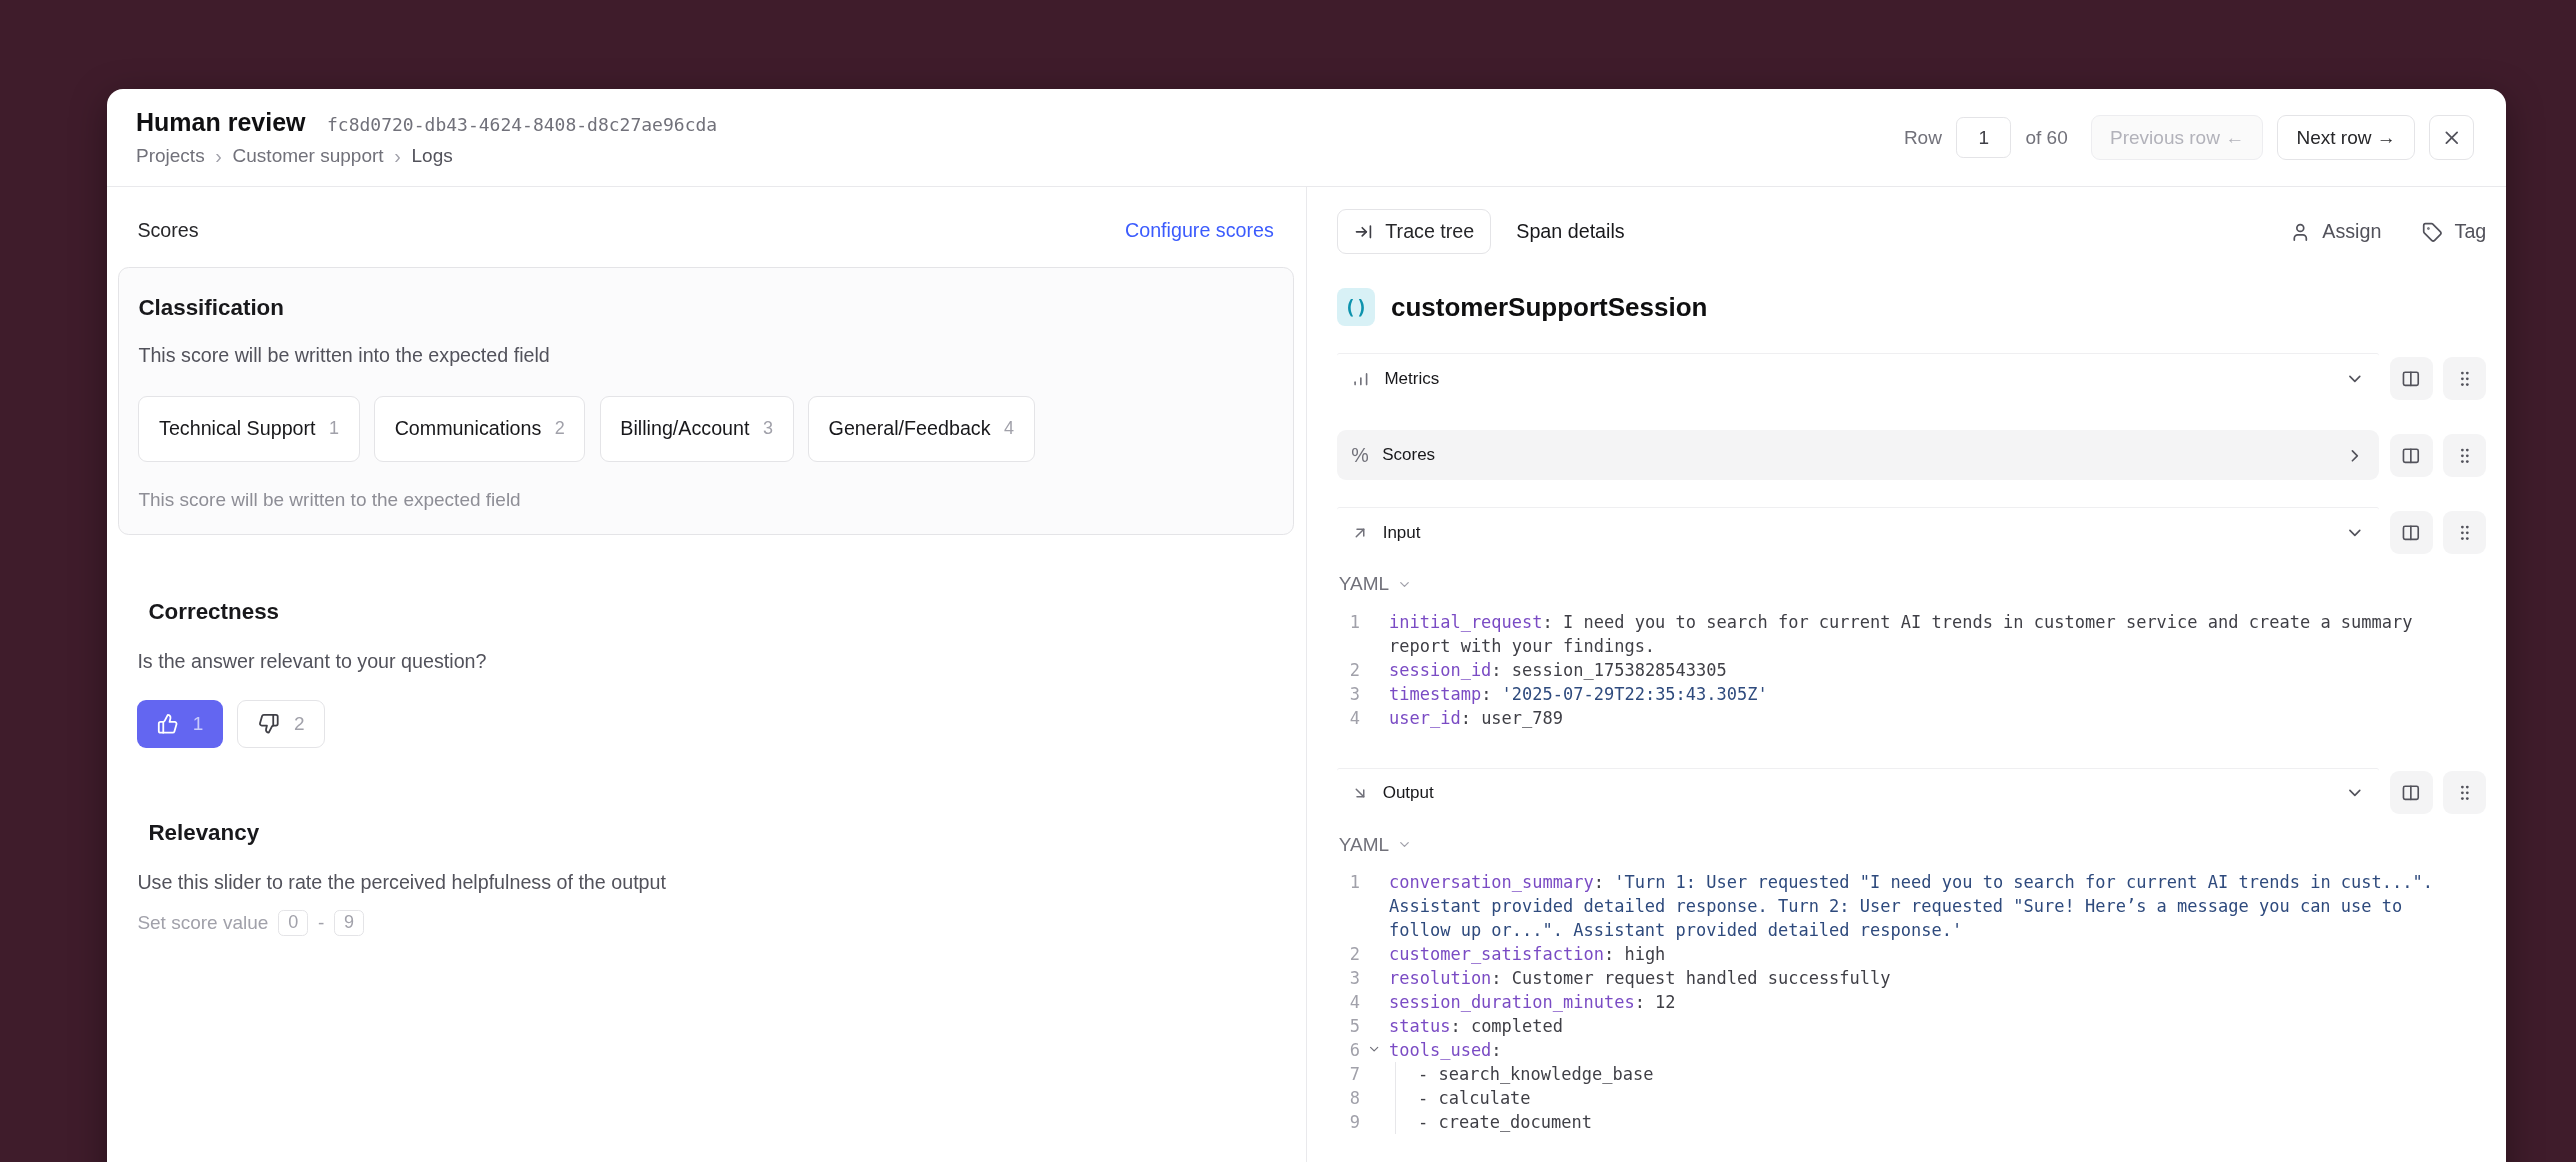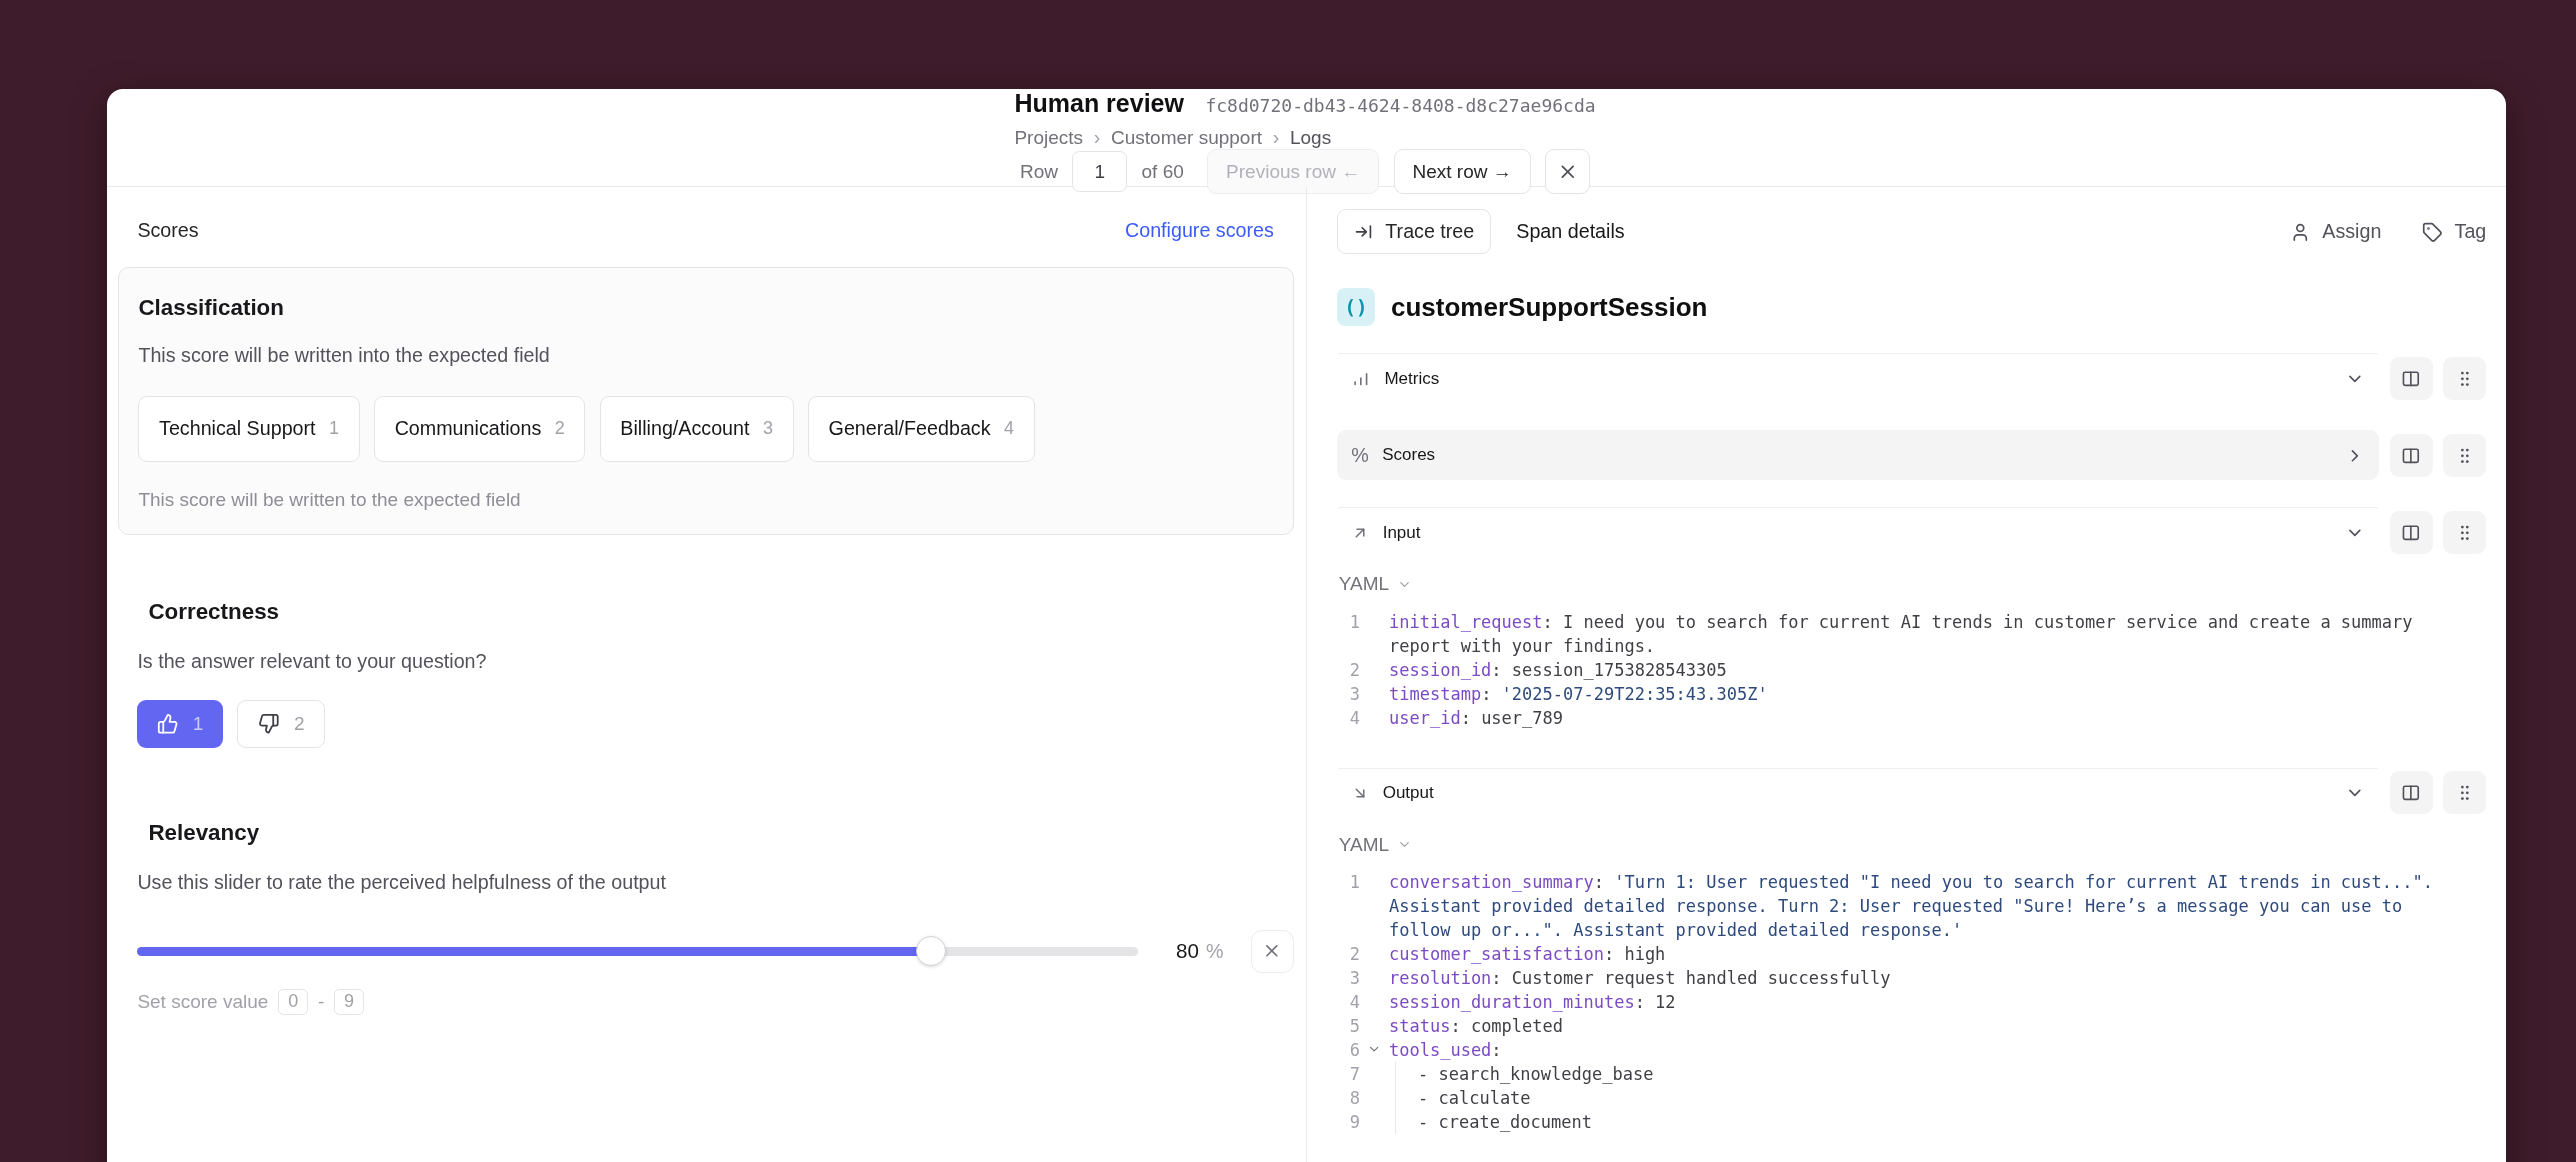--- a/index.html
+++ b/index.html
@@ -11,21 +11,21 @@
     position:relative;
   }
   .panel {
     position:absolute; left:107px; top:89px; width:2399px; height:1109px;
     background:#ffffff; border-radius:16px; overflow:hidden;
     box-shadow:0 9px 36px rgba(0,0,0,.35);
   }
   
   .panel-header {
     height:98px; display:flex; align-items:center; justify-content:space-between;
-    padding:0 32px 0 29px; border-bottom:0.9px solid #e9e9ec;flex-direction:column;
+    padding:0 32px 0 29px; border-bottom:0.9px solid #e9e9ec;
   }
   .hdr-left .title-row { display:flex; align-items:baseline; gap:21.5px; }
   .hdr-title { font-size:25px; font-weight:700; color:#101012; }
   .hdr-id { font-family:"DejaVu Sans Mono", monospace; font-size:18px; color:#71717a; }
   .breadcrumb { margin-top:8px; display:flex; align-items:center; gap:10.7px; font-size:19px; color:#71717a; }
   .crumb-sep { color:#a1a1aa; font-size:19.7px; }
   .crumb-last { color:#52525b; font-weight:500; }
   .hdr-right { display:flex; align-items:center; gap:14.3px; }
   .row-label, .row-total { font-size:19px; color:#71717a; }
   .row-input {
@@ -236,36 +236,20 @@
                 </svg>
             </span>
             <span class="cnt">2</span>
           </button>
         </div>
       </div>
 
       <div class="score-section relevancy">
         <h2>Relevancy</h2>
         <div class="sec-desc relev-desc">Use this slider to rate the perceived helpfulness of the output</div>
-        <div class="slider-row">
-          <div class="slider-track">
-            <div class="slider-fill" style="width: 79.36%;">
-              <div class="slider-thumb"></div>
-            </div>
-          </div>
-          <span class="slider-value"><span>80</span><span class="slider-unit">%</span></span>
-          <button class="clear-btn">
-            <span style="display:flex">
-              <svg width="19.7" height="19.7" viewBox="0 0 24 24" fill="none" stroke="currentColor" stroke-width="2" stroke-linecap="round" stroke-linejoin="round">
-                  <path d="M18 6 6 18"></path>
-                  <path d="m6 6 12 12"></path>
-                </svg>
-            </span>
-          </button>
-        </div>
         <div class="hint-row">
           <span>Set score value</span>
           <span class="kbd">0</span>
           <span>-</span>
           <span class="kbd">9</span>
         </div>
       </div>
     </div>
 
     <div class="right-col">

